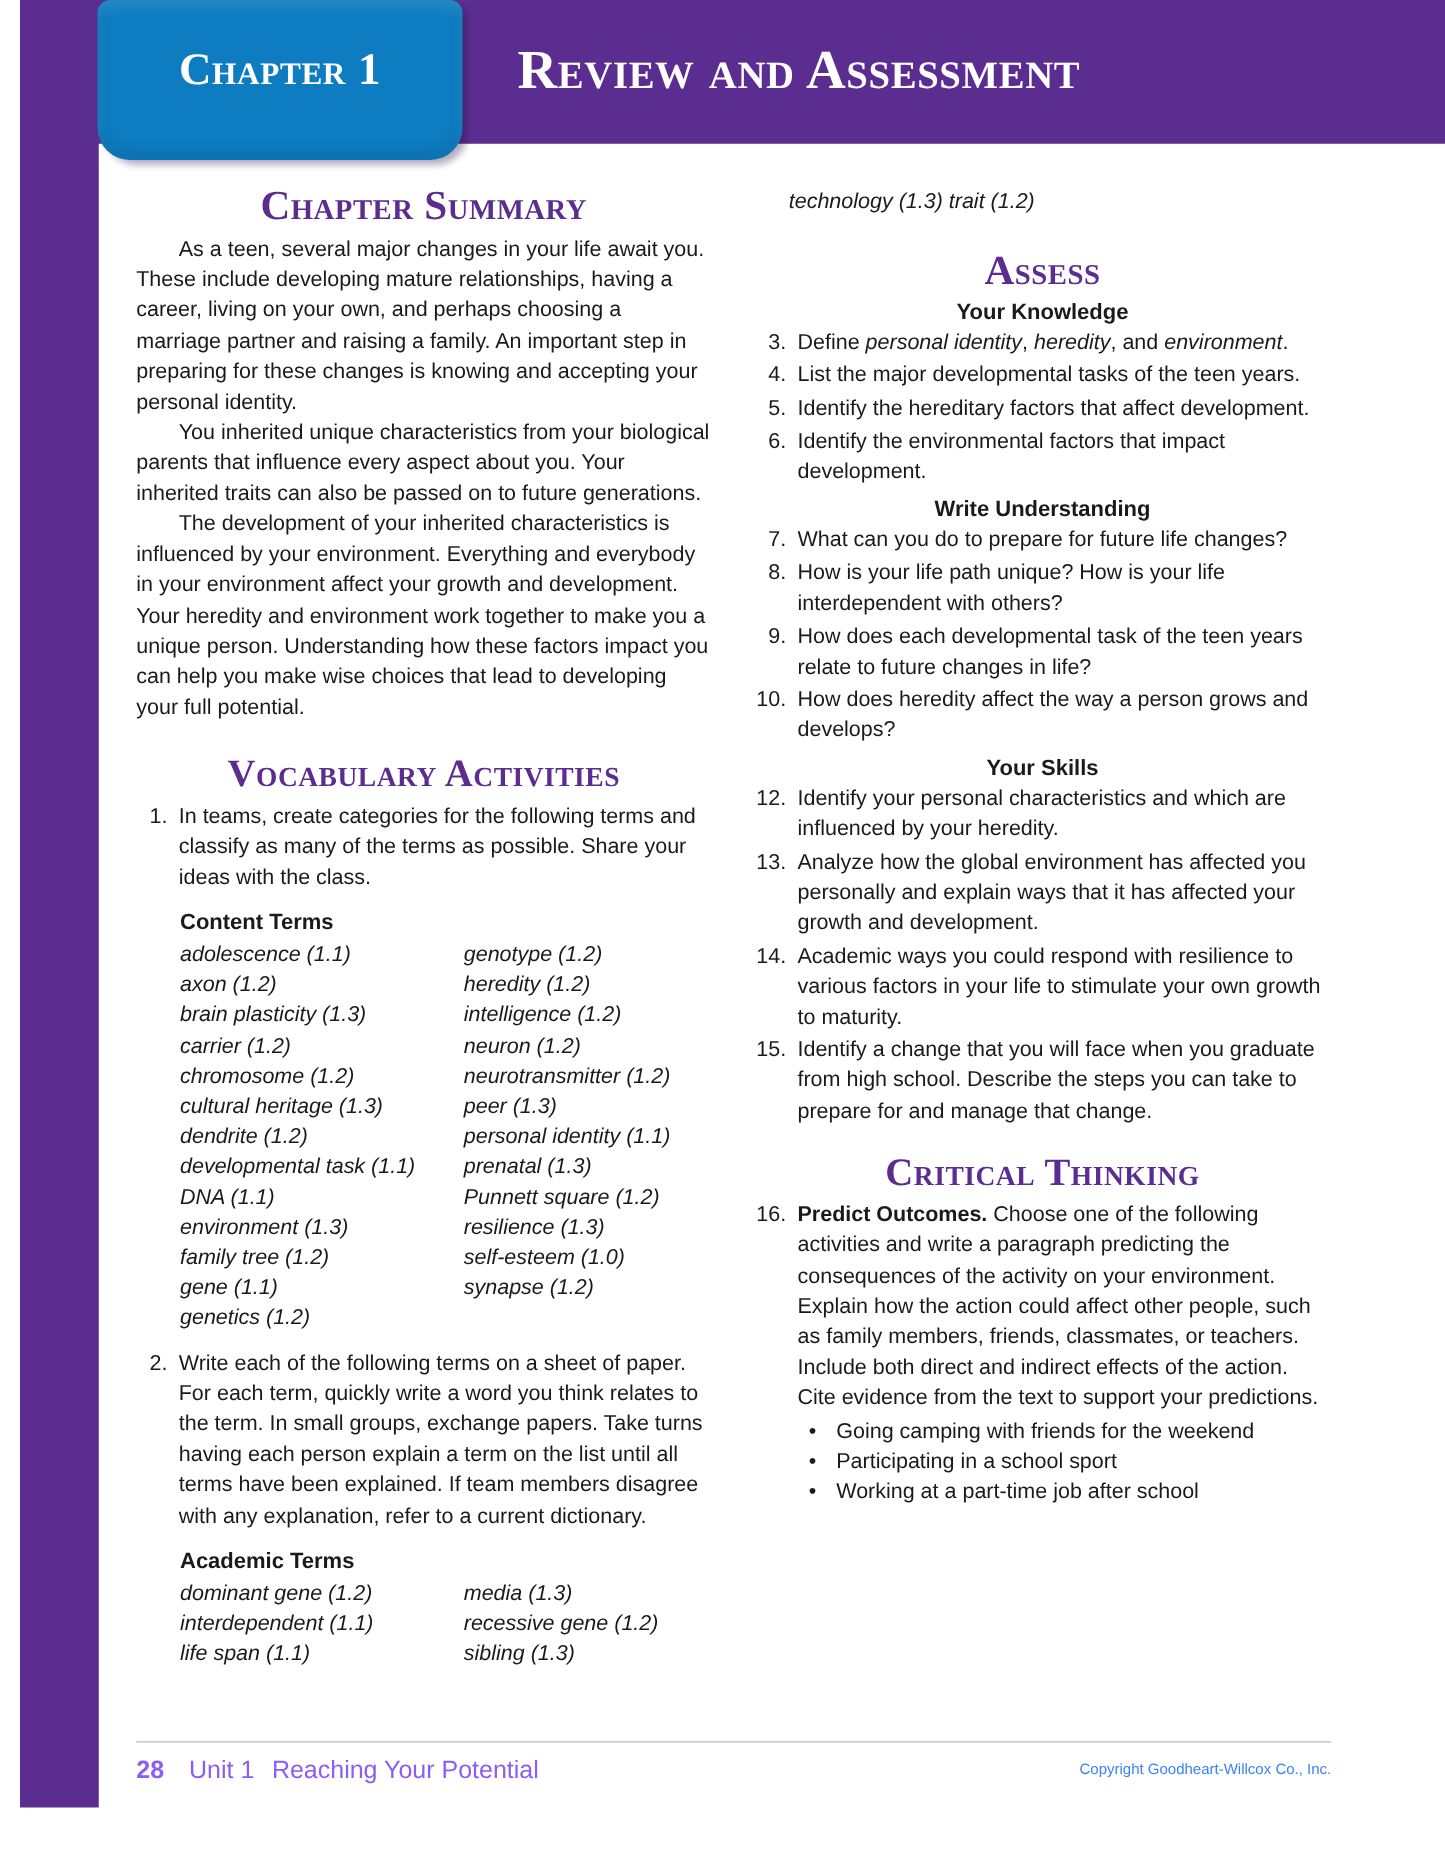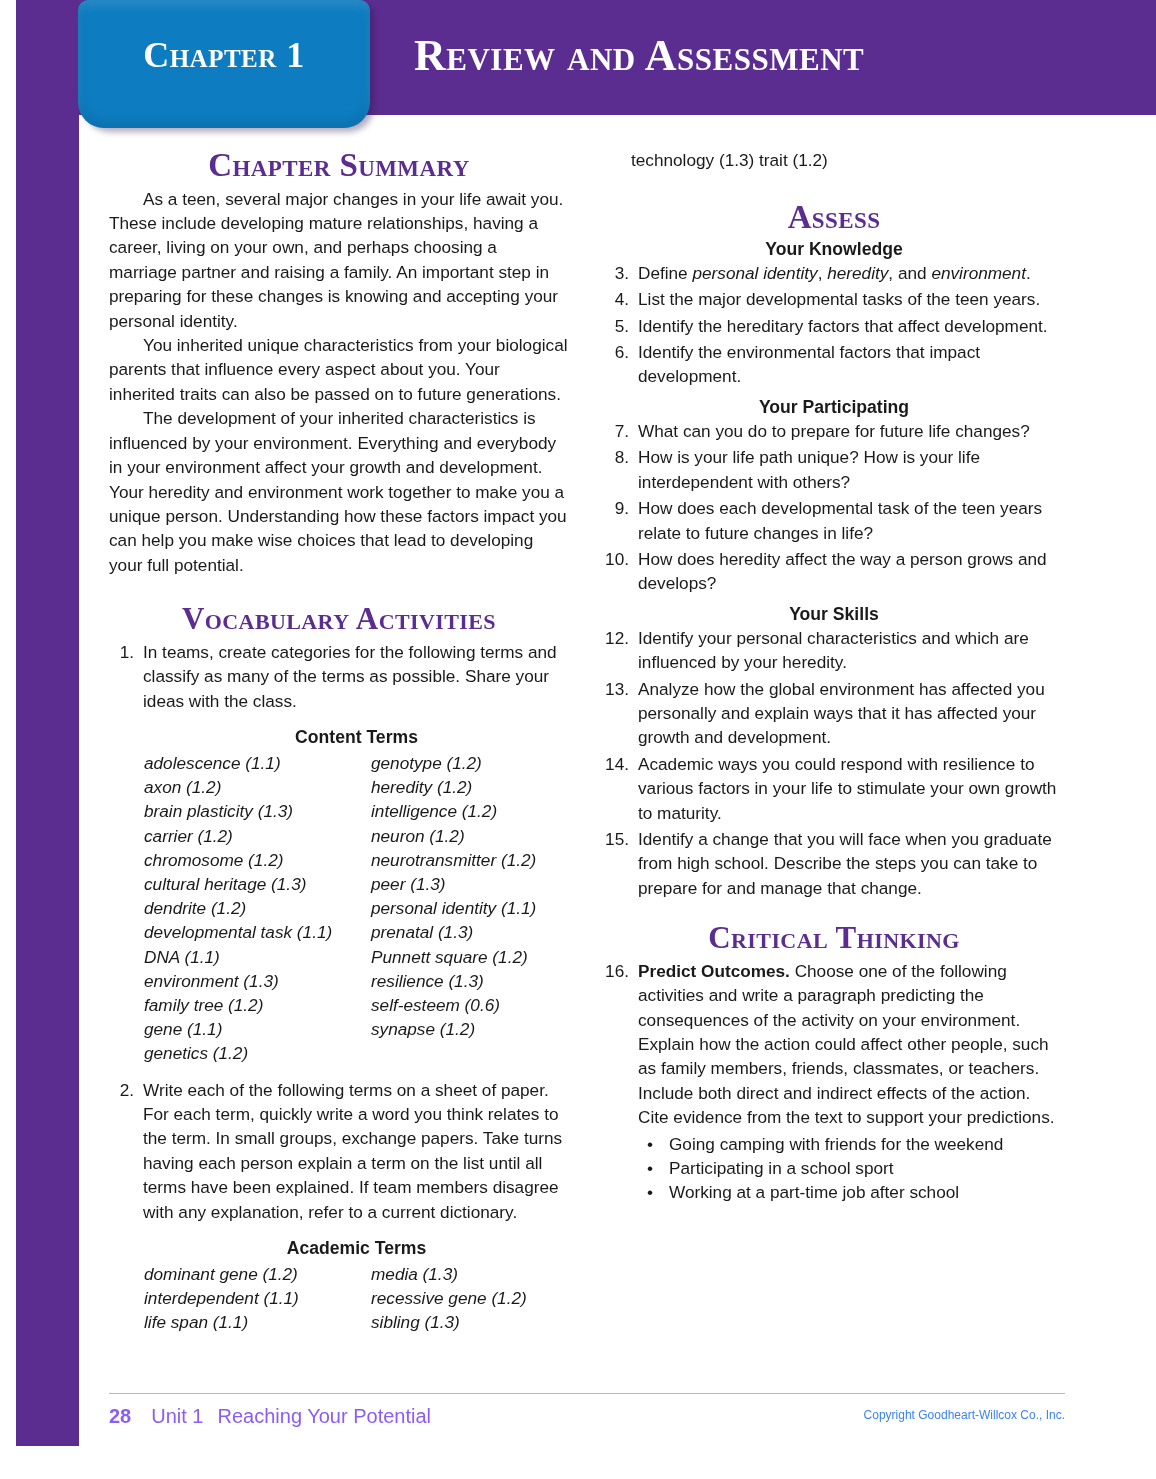--- a/index.html
+++ b/index.html
@@ -142,37 +142,37 @@
   .qtext b { font-weight: bold; }
 
   
   .terms-head {
     font-size: 17.6px;
     font-weight: bold;
     color: #1a1a1a;
     margin-top: 14px;
     margin-bottom: 3px;
     padding-left: 35px;
-    text-align: center;
   }
   .terms-grid {
     display: grid;
     grid-template-columns: 227px 1fr;
     padding-left: 35px;
     font-style: italic;
     font-size: 17.2px;
     line-height: 24.2px;
     color: #1a1a1a;
   }
   .terms-grid span { display: block; }
   .cont { padding-left: 14px; }
 
   .terms-grid-top {
     display: grid;
     grid-template-columns: 227px 1fr;
+    font-style: italic;
     font-size: 17.2px;
     line-height: 24.2px;
     color: #1a1a1a;
     padding-left: 27px;
   }
 
   
   .blist { list-style: none; margin: 2px 0 0 0; padding: 0 0 0 43px; }
   .bitem {
     display: flex;
@@ -260,21 +260,21 @@
         <span>genotype (1.2)</span>
         <span>heredity (1.2)</span>
         <span>intelligence (1.2)</span>
         <span>neuron (1.2)</span>
         <span>neurotransmitter (1.2)</span>
         <span>peer (1.3)</span>
         <span>personal identity (1.1)</span>
         <span>prenatal (1.3)</span>
         <span>Punnett square (1.2)</span>
         <span>resilience (1.3)</span>
-        <span>self-esteem (0.6)</span>
+        <span>self-esteem (1.0)</span>
         <span>synapse (1.2)</span>
       </div>
     </div>
 
     <ul class="qlist" style="margin-top:12px;">
       <li class="qitem">
         <span class="qnum">2.</span>
         <span class="qtext">Write each of the following terms on a sheet of paper. For each term, quickly write a word you think relates to the term. In small groups, exchange papers. Take turns having each person explain a term on the list until all terms have been explained. If team members disagree with any explanation, refer to a current dictionary.</span>
       </li>
     </ul>
@@ -319,21 +319,21 @@
       <li class="qitem">
         <span class="qnum">5.</span>
         <span class="qtext">Identify the hereditary factors that affect development.</span>
       </li>
       <li class="qitem">
         <span class="qnum">6.</span>
         <span class="qtext">Identify the environmental factors that impact development.</span>
       </li>
     </ul>
 
-    <div class="sub-head">Your Participating</div>
+    <div class="sub-head">Write Understanding</div>
     <ul class="qlist">
       <li class="qitem">
         <span class="qnum">7.</span>
         <span class="qtext">What can you do to prepare for future life changes?</span>
       </li>
       <li class="qitem">
         <span class="qnum">8.</span>
         <span class="qtext">How is your life path unique? How is your life interdependent with others?</span>
       </li>
       <li class="qitem">

